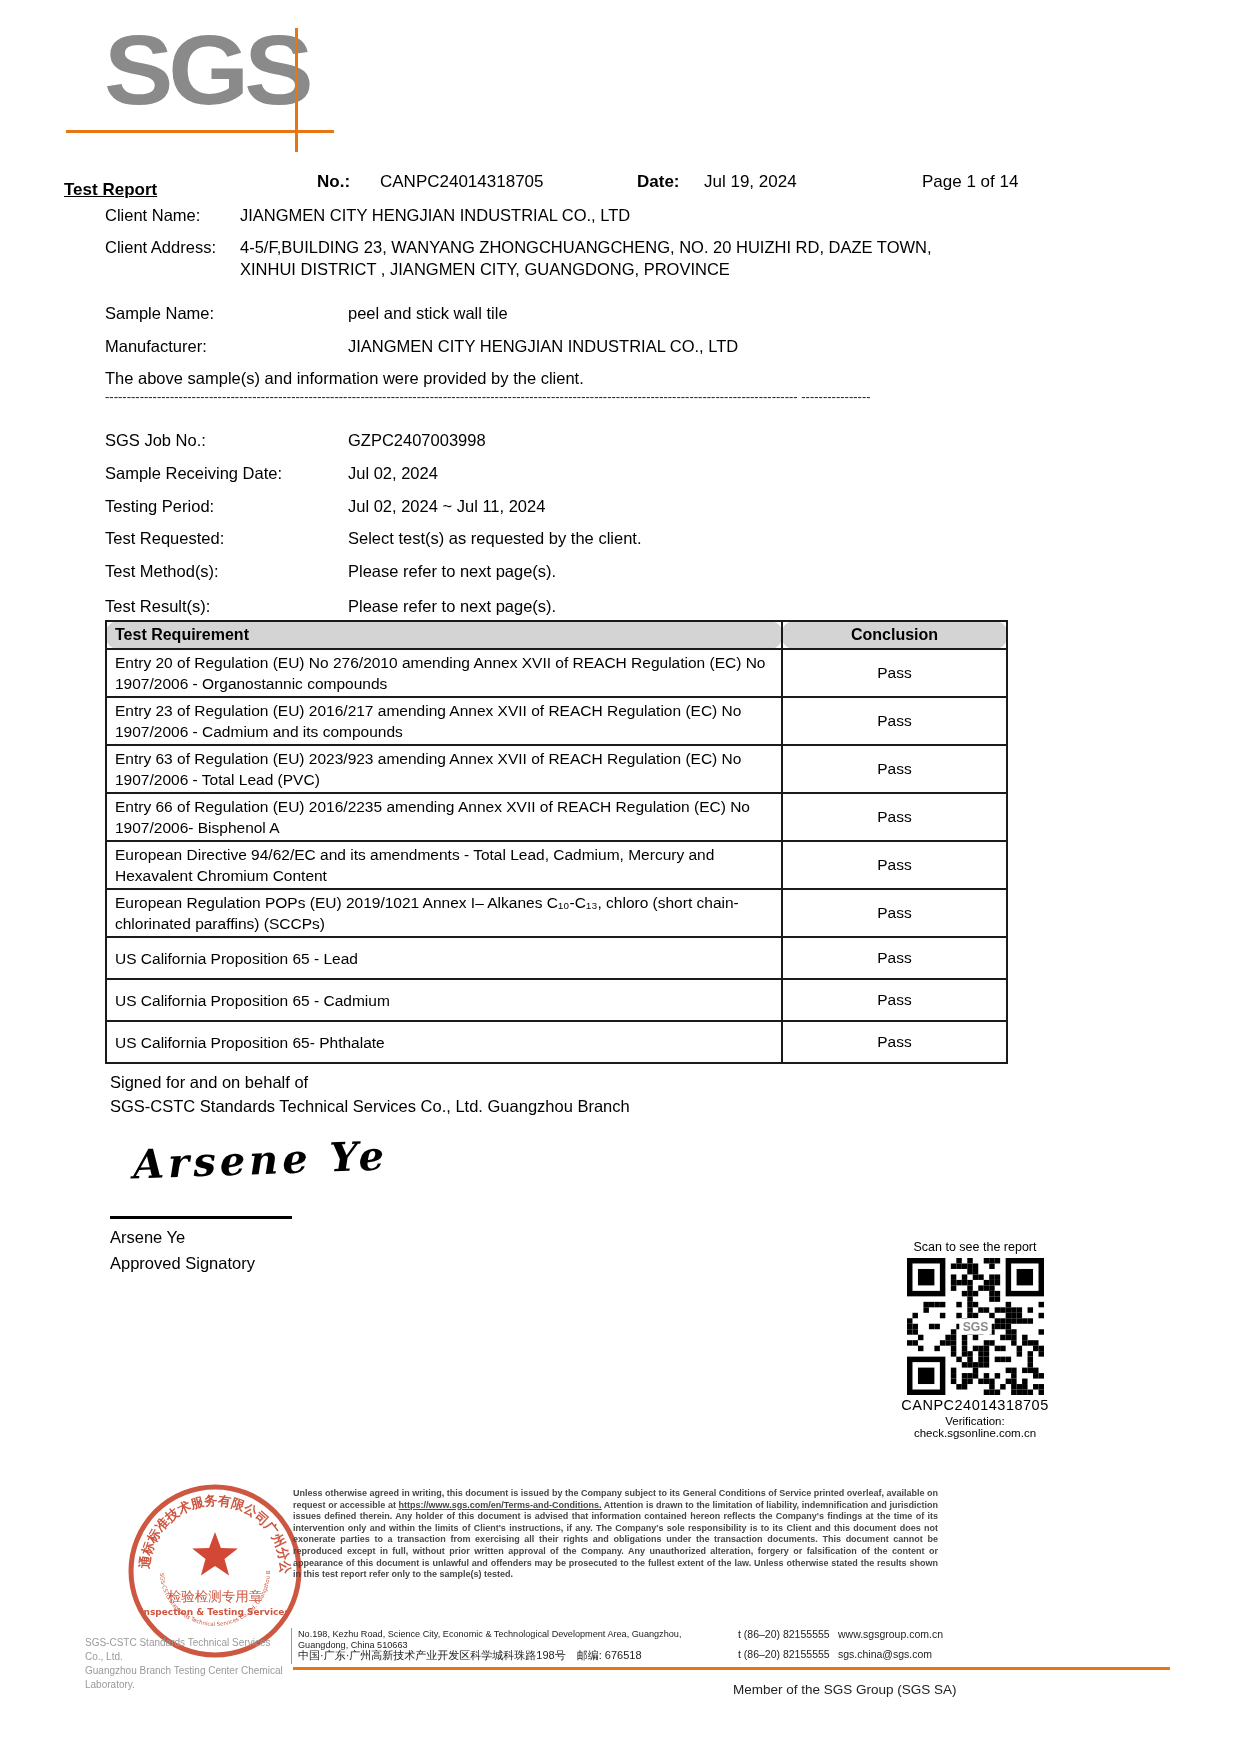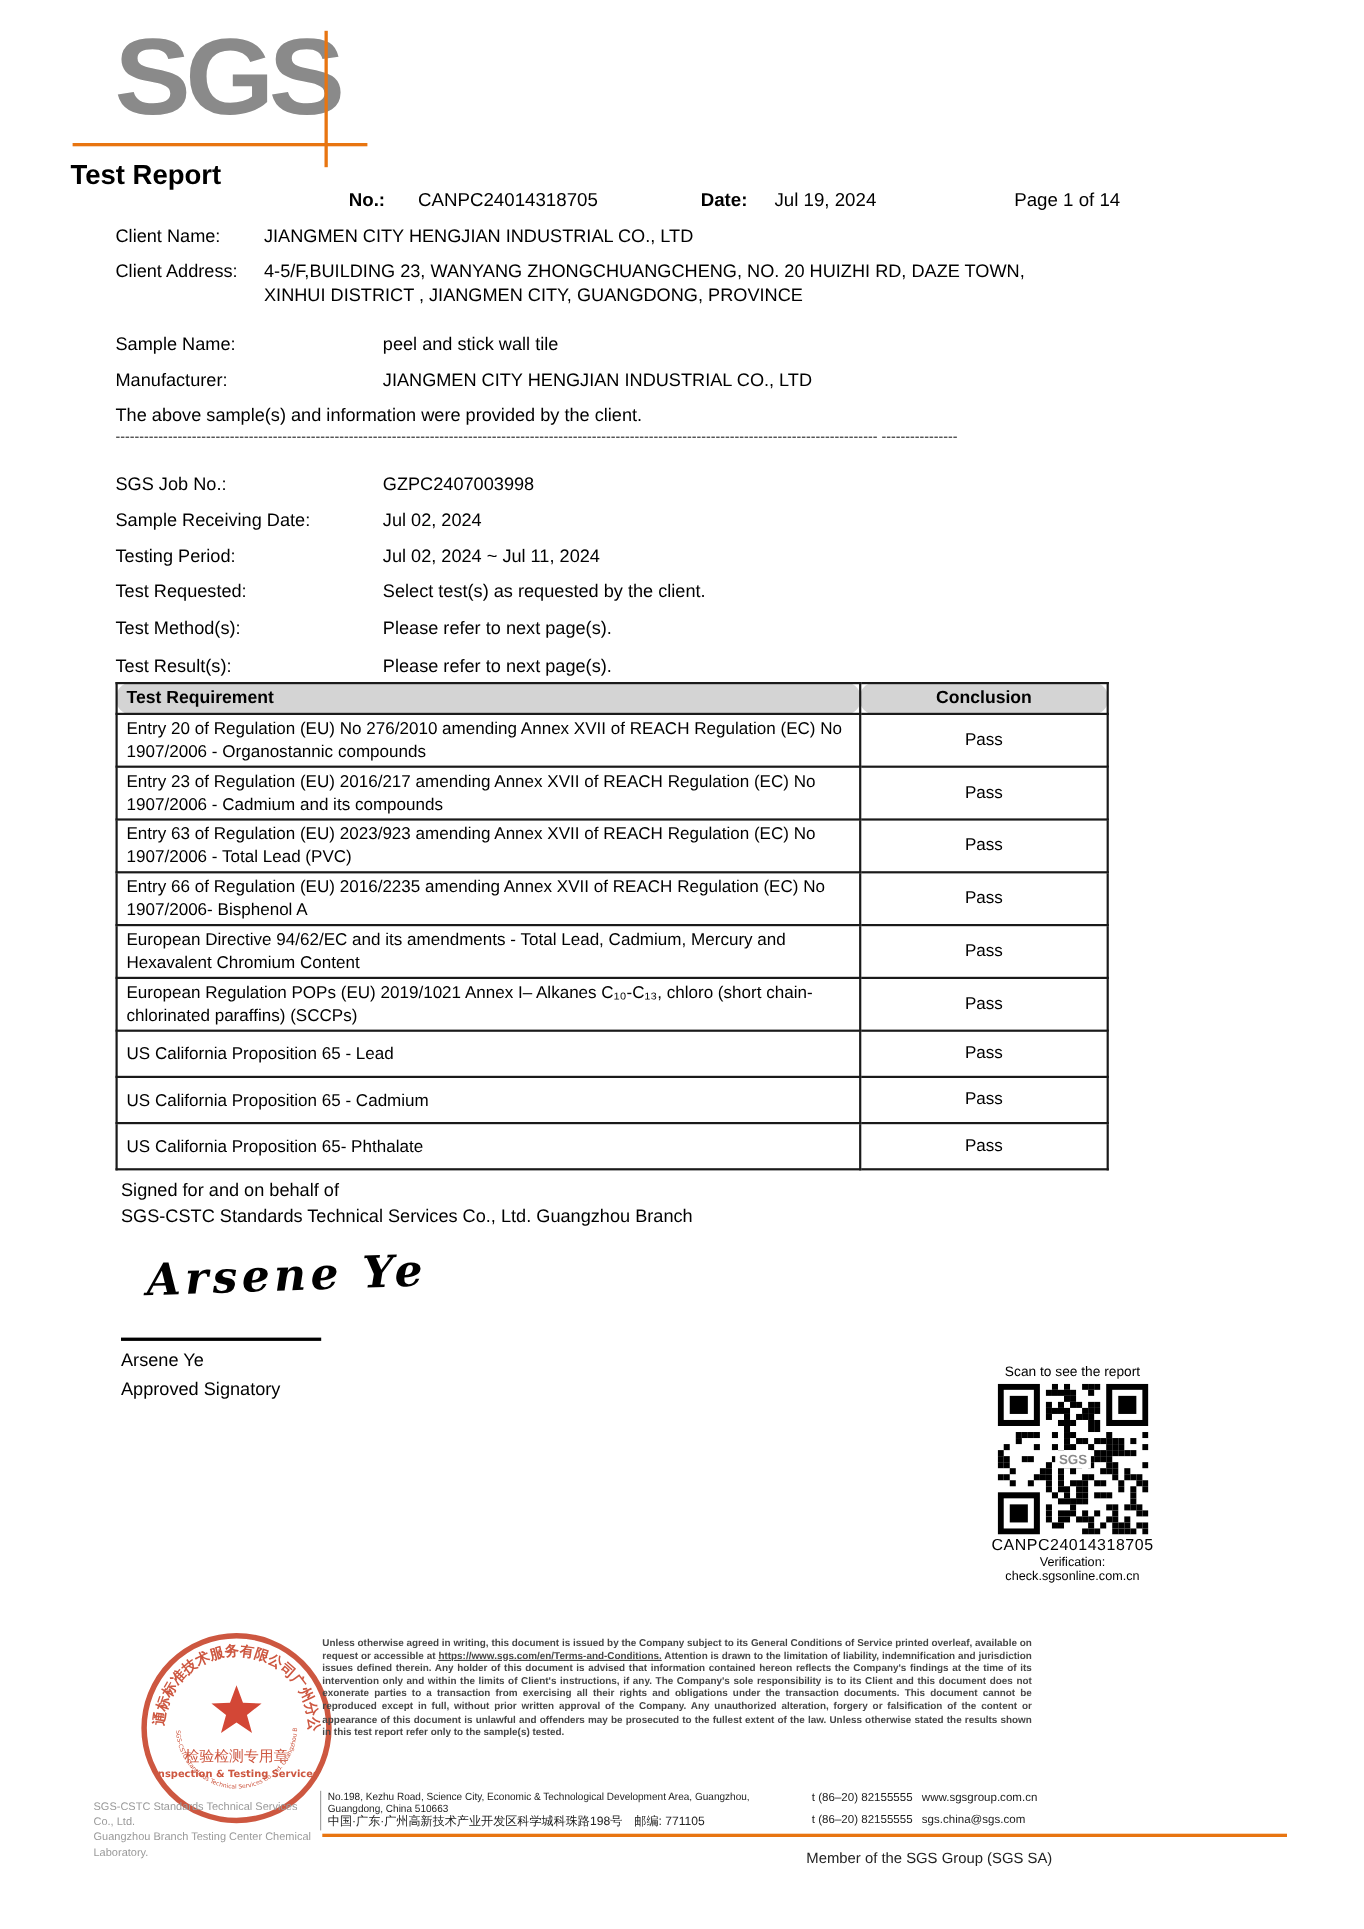--- a/index.html
+++ b/index.html
@@ -6,21 +6,21 @@
   .page{position:relative;width:1240px;height:1754px;background:#ffffff;
         font-family:"Liberation Sans", sans-serif;color:#000;overflow:hidden;}
 
   
   .logo-text{position:absolute;left:104px;top:18px;font-size:104px;font-weight:bold;
              color:#8a8a8a;letter-spacing:-5px;line-height:1;transform:scaleY(.95);}
   .logo-hline{position:absolute;left:66px;top:130px;width:268px;height:3px;background:#e87511;}
   .logo-vline{position:absolute;left:295px;top:28px;width:3px;height:124px;background:#e87511;}
 
   
-  .report-title{position:absolute;left:64px;top:145px;font-size:25px;font-weight:bold;}
+  .report-title{position:absolute;left:64px;top:180px;font-size:17px;font-weight:bold;text-decoration:underline;}
   .meta{position:absolute;top:172px;font-size:17px;}
   .m-no-l{left:317px;font-weight:bold;}
   .m-no-v{left:380px;}
   .m-date-l{left:637px;font-weight:bold;}
   .m-date-v{left:704px;}
   .m-page{left:922px;}
 
   
   .crow{position:absolute;left:105px;font-size:16.5px;line-height:22px;}
   .clabel{display:inline-block;vertical-align:top;}
@@ -426,21 +426,21 @@
     <div>SGS-CSTC Standards Technical Services Co., Ltd.</div>
     <div>Guangzhou Branch Testing Center Chemical Laboratory.</div>
   </div>
   <div class="f-vline"></div>
 
   <div class="legal">
     <span>Unless otherwise agreed in writing, this document is issued by the Company subject to its General Conditions of Service printed overleaf, available on request or accessible at </span><span class="lk">https://www.sgs.com/en/Terms-and-Conditions.</span><span> Attention is drawn to the limitation of liability, indemnification and jurisdiction issues defined therein. Any holder of this document is advised that information contained hereon reflects the Company's findings at the time of its intervention only and within the limits of Client's instructions, if any. The Company's sole responsibility is to its Client and this document does not exonerate parties to a transaction from exercising all their rights and obligations under the transaction documents. This document cannot be reproduced except in full, without prior written approval of the Company. Any unauthorized alteration, forgery or falsification of the content or appearance of this document is unlawful and offenders may be prosecuted to the fullest extent of the law. Unless otherwise stated the results shown in this test report refer only to the sample(s) tested.</span>
   </div>
 
   <div class="f-addr-en">No.198, Kezhu Road, Science City, Economic &amp; Technological Development Area, Guangzhou, Guangdong, China 510663</div>
-  <div class="f-addr-cn">中国·广东·广州高新技术产业开发区科学城科珠路198号　邮编: 771105</div>
+  <div class="f-addr-cn">中国·广东·广州高新技术产业开发区科学城科珠路198号　邮编: 676518</div>
   <div class="f-phone1">t (86–20) 82155555</div>
   <div class="f-phone2">t (86–20) 82155555</div>
   <div class="f-site1">www.sgsgroup.com.cn</div>
   <div class="f-site2">sgs.china@sgs.com</div>
   <div class="f-orange-rule"></div>
   <div class="f-member">Member of the SGS Group (SGS SA)</div>
 
 </div>
 
 </body></html>

